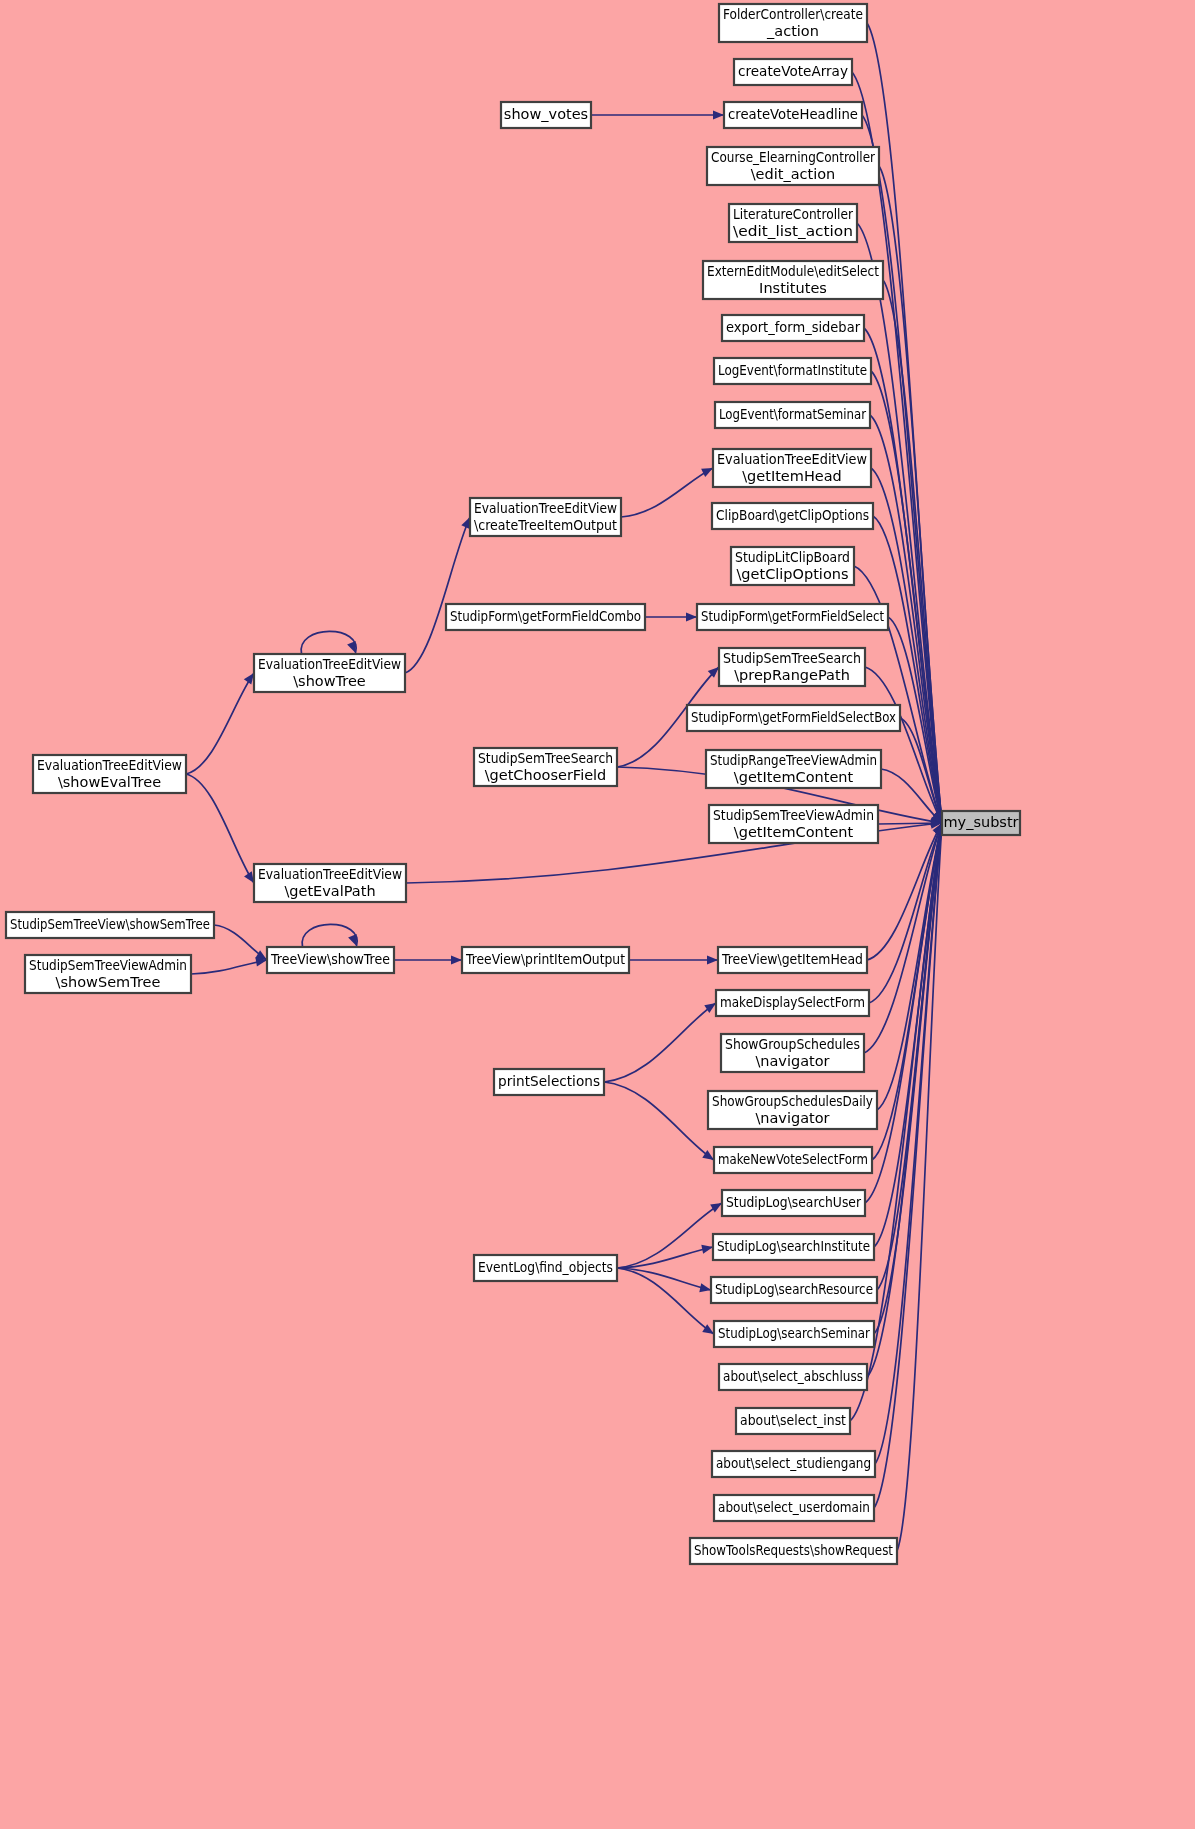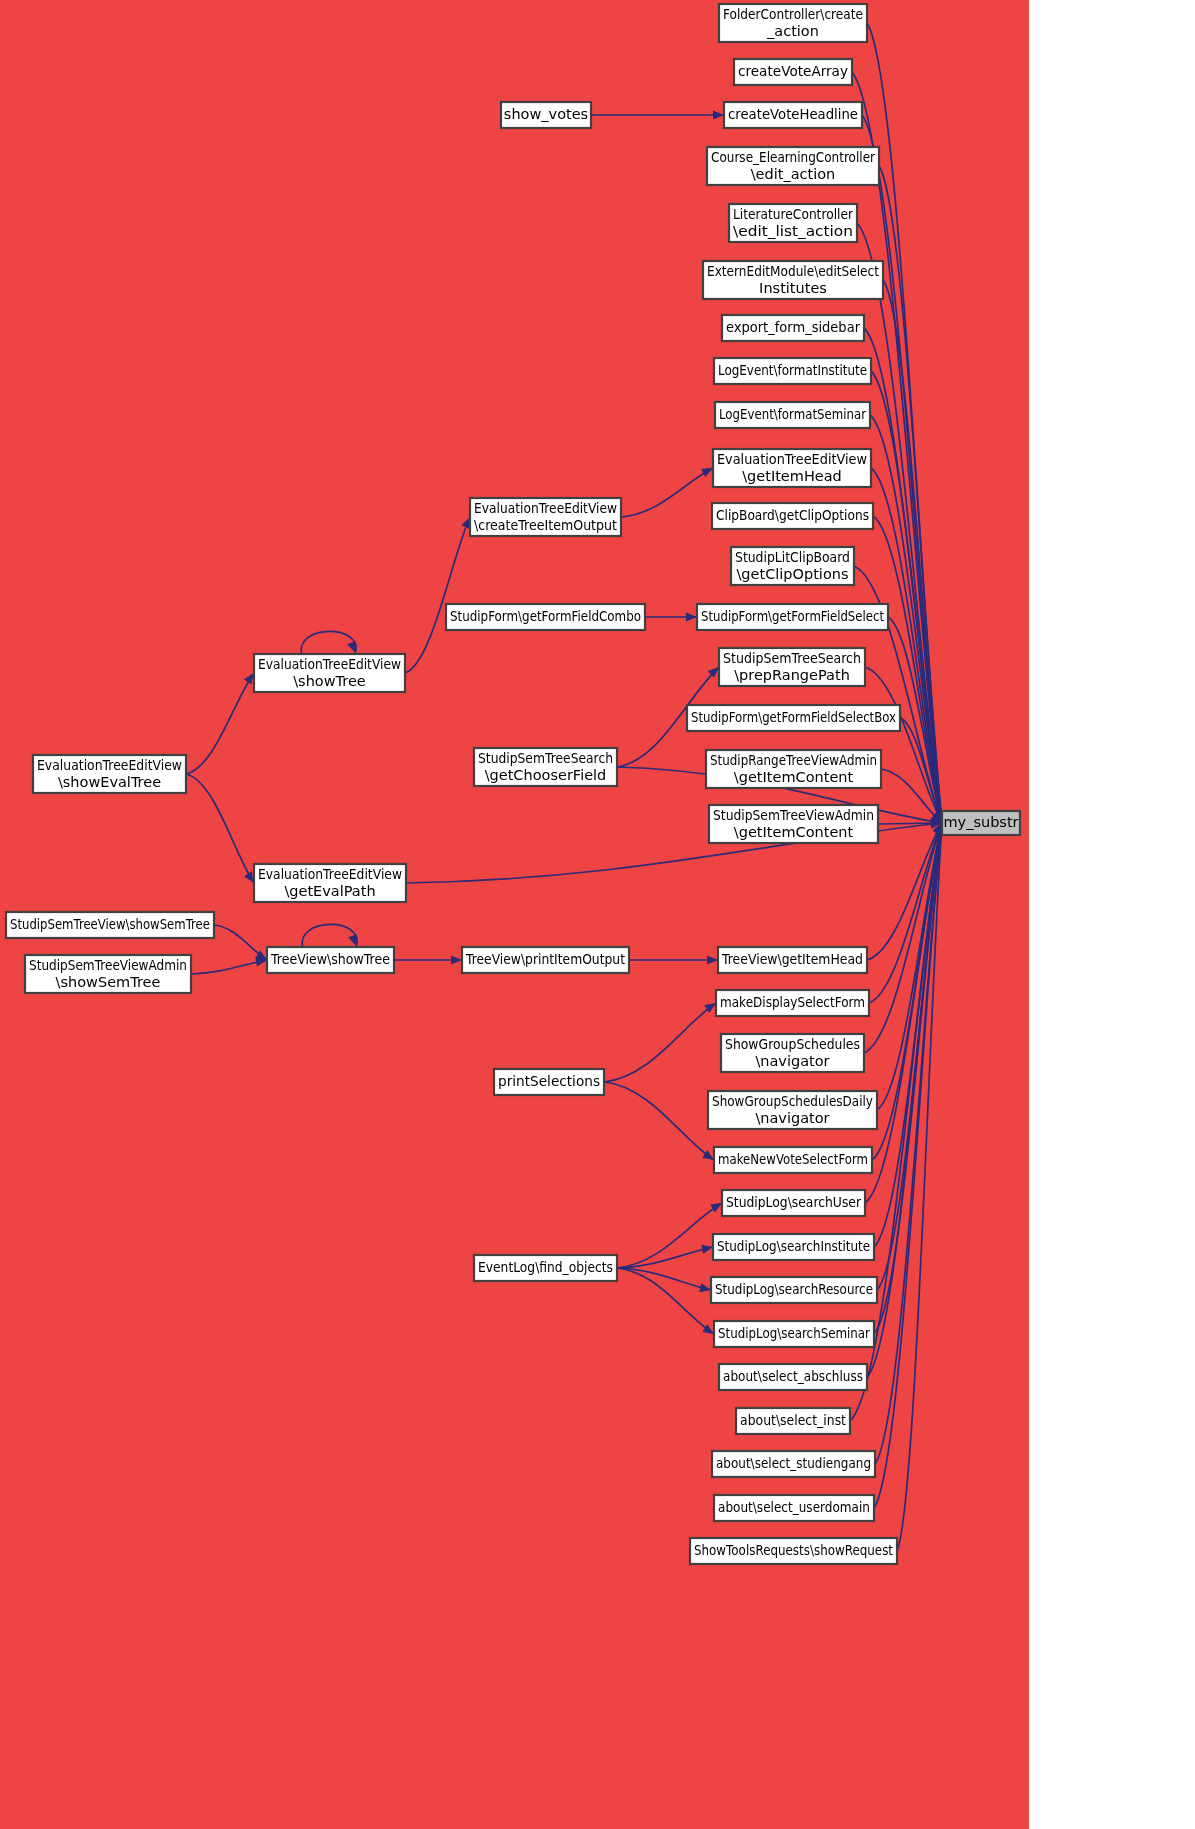--- a/index.html
+++ b/index.html
@@ -5,23 +5,23 @@
   html, body {
     margin: 0;
     padding: 0;
     background: #ffffff;
   }
   body {
     font-family: "DejaVu Sans", "Liberation Sans", sans-serif;
   }
   #graph-root {
     position: relative;
-    width: 1029px;
+    width: 1195px;
     height: 1829px;
-    background: #ef4444;
+    background: #fca5a5;
     overflow: hidden;
   }
   svg#callgraph {
     display: block;
     width: 1195px;
     height: 1829px;
   }
   .node-box {
     fill: #ffffff;
     stroke: #404040;

